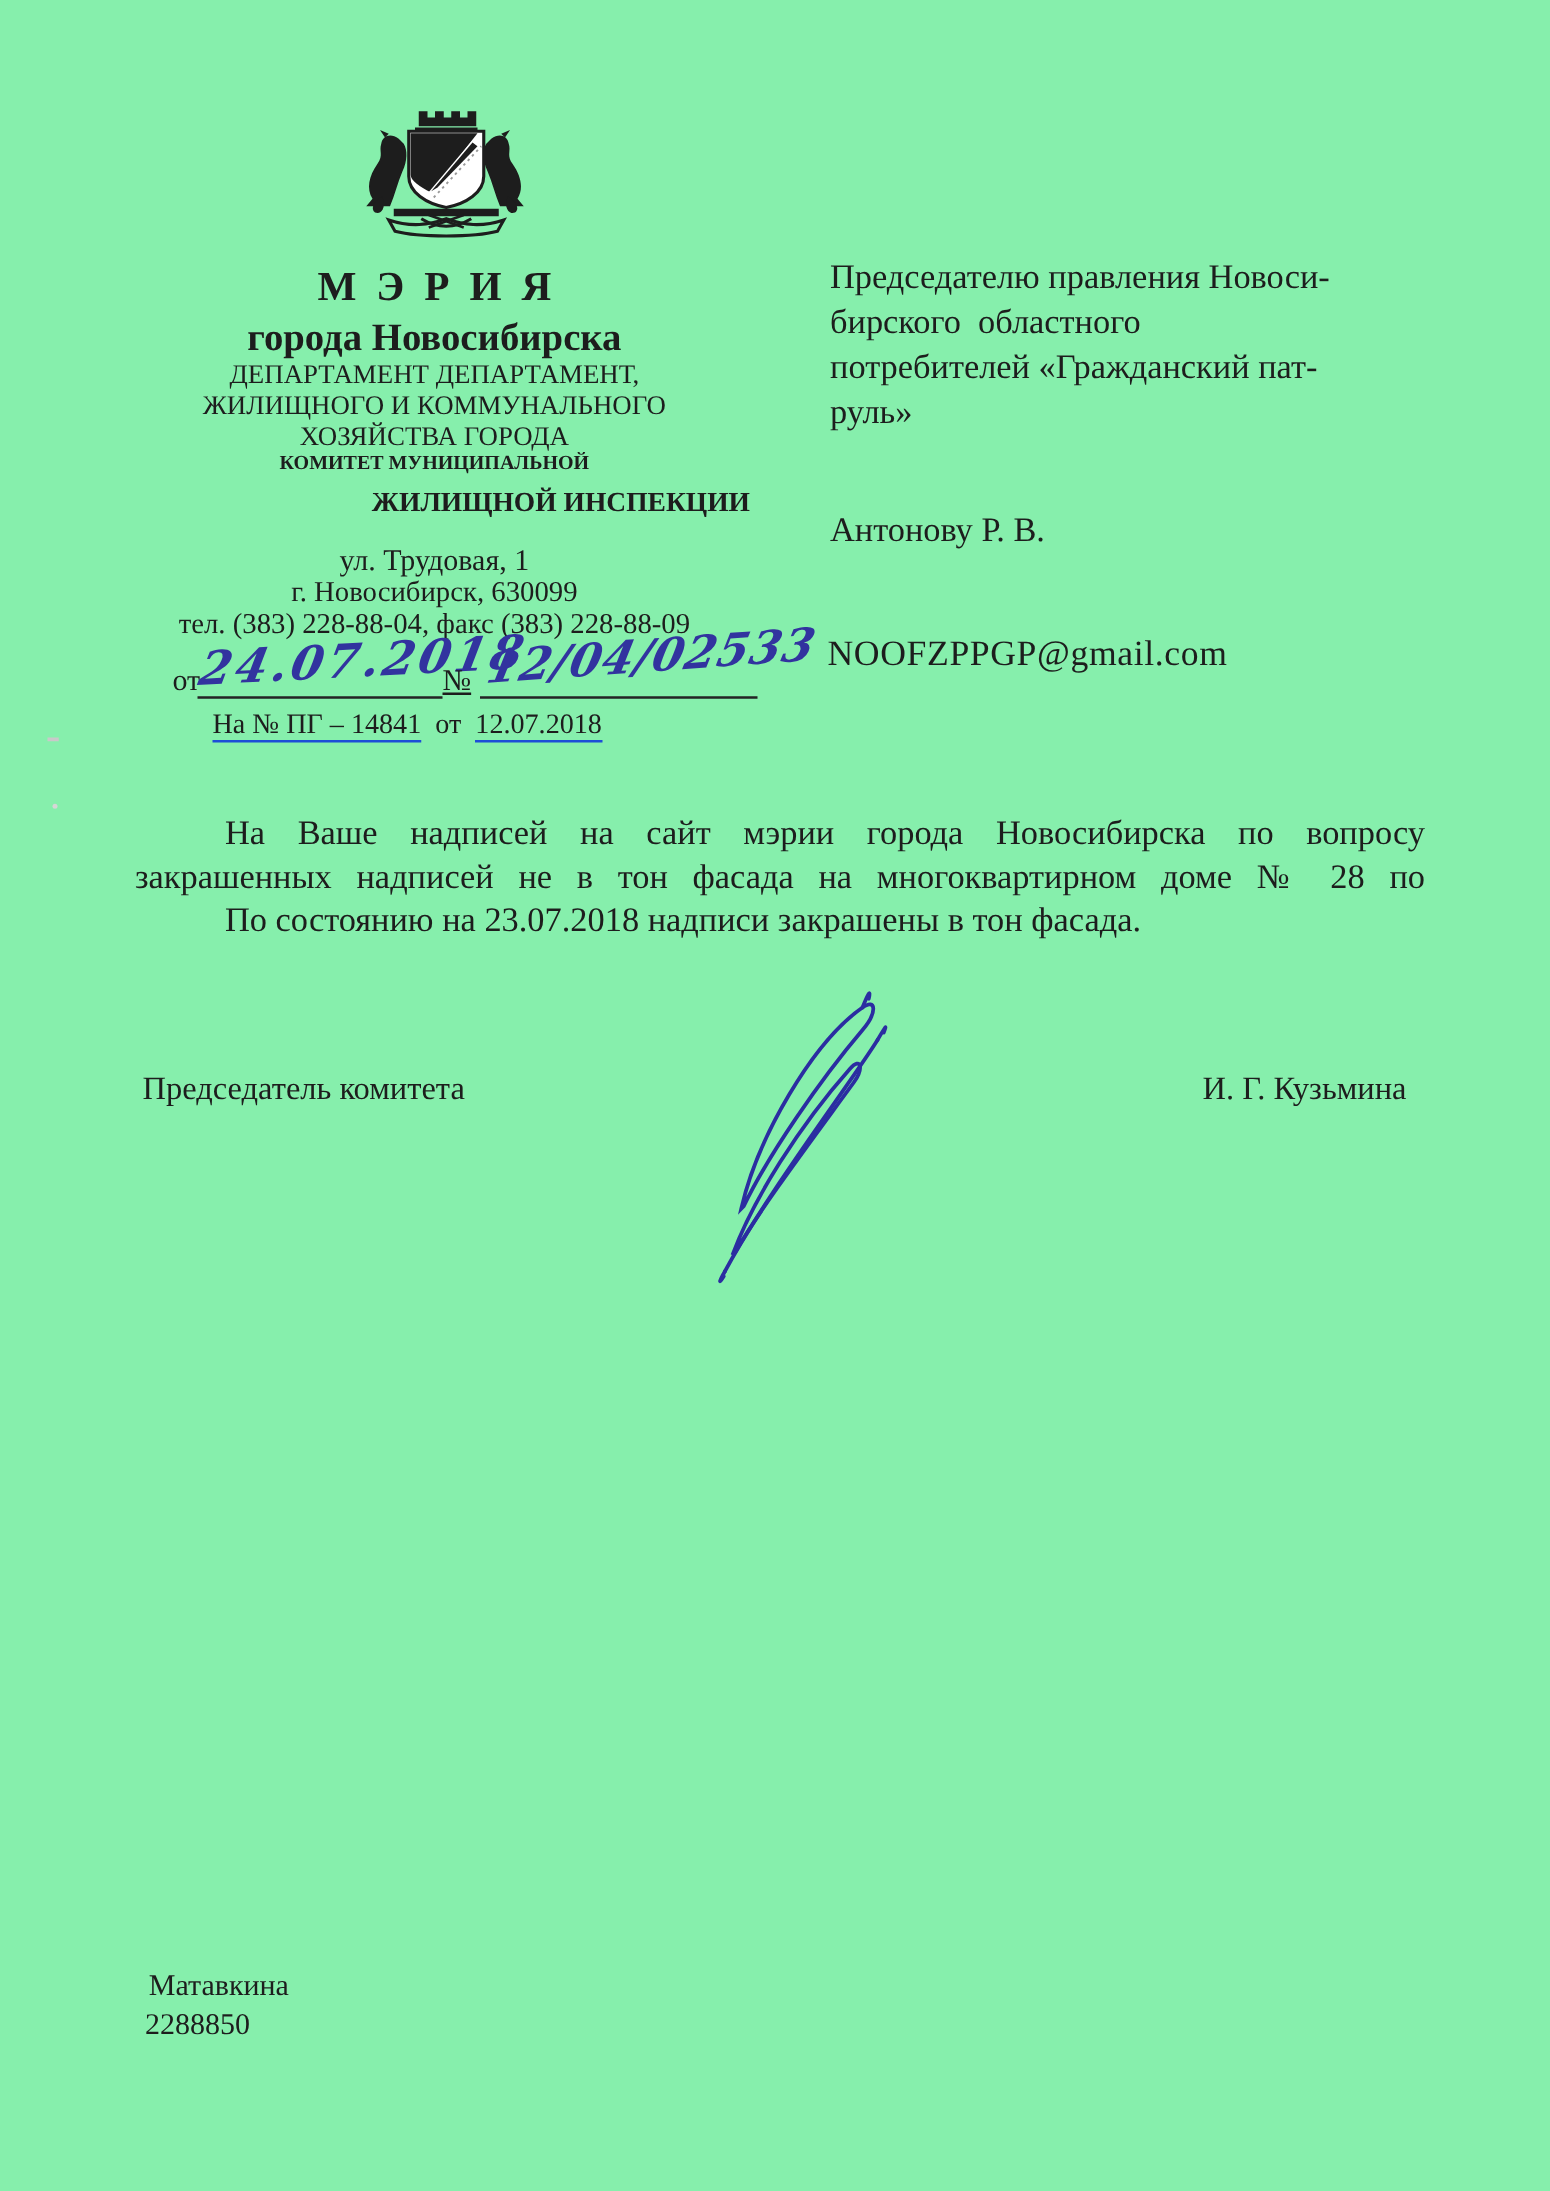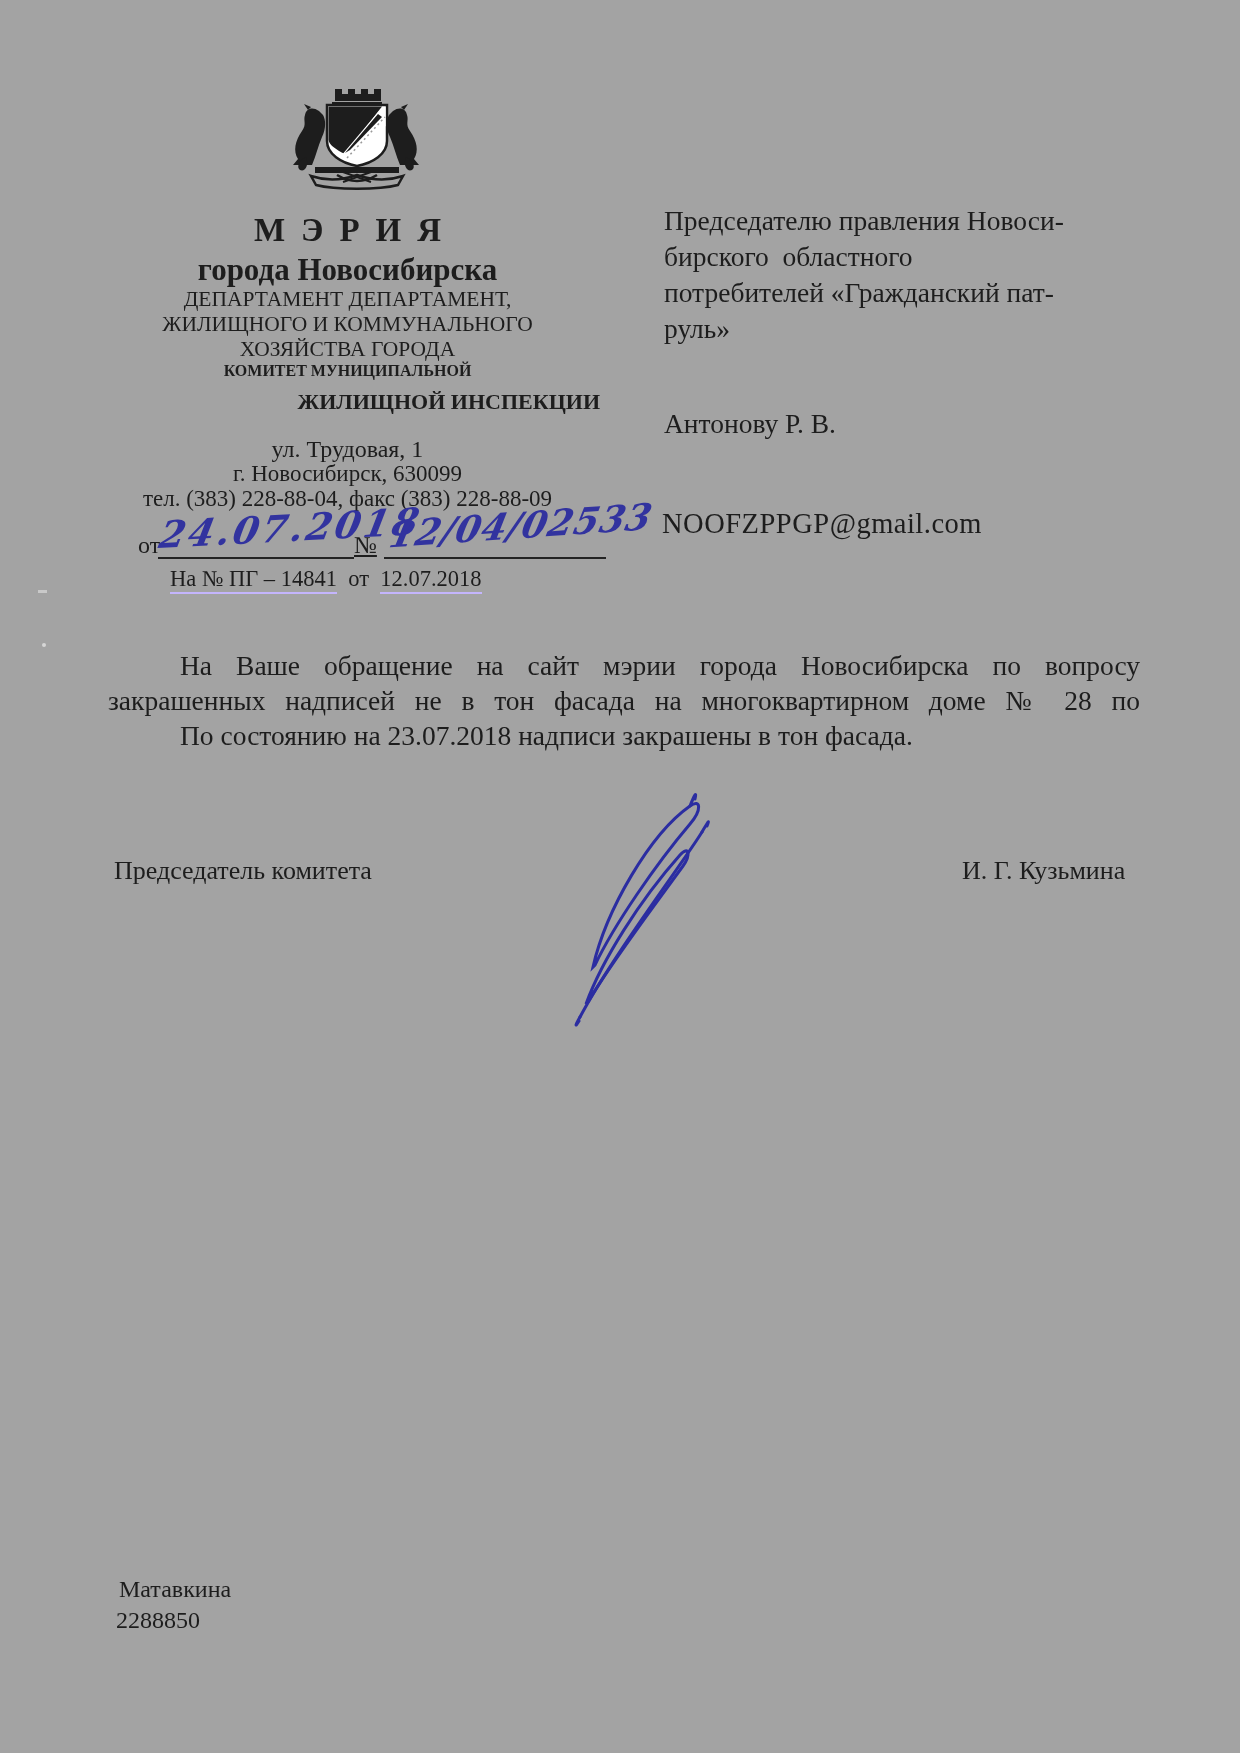--- a/index.html
+++ b/index.html
@@ -2,21 +2,21 @@
 <html><head>
 <meta charset="utf-8">
 <style>
   * { margin: 0; padding: 0; box-sizing: border-box; }
   html, body { background: #777; }
   .page {
     position: relative;
     width: 1240px;
     height: 1753px;
     margin: 0 auto;
-    background: #a3a3a3;
+    background: #86efac;
     font-family: "Liberation Serif", "DejaVu Serif", serif;
     color: #1d1d1d;
     overflow: hidden;
   }
 
   
   .lh-col { position: absolute; left: 95px; top: 0; width: 505px; text-align: center; }
   .org1 { position: absolute; top: 212px; width: 100%; font-size: 33px; font-weight: bold; letter-spacing: 16px; padding-left: 16px; }
   .org2 { position: absolute; top: 252px; width: 100%; font-size: 31px; font-weight: bold; }
   .dept1 { position: absolute; top: 287px; width: 100%; font-size: 21.5px; }
@@ -38,21 +38,21 @@
     color: #32339f;
     white-space: nowrap;
   }
   .hw-date { position: absolute; left: 22px; top: -14px; font-size: 37px; letter-spacing: 3px; transform: rotate(-3deg) skewX(-14deg); }
   .hw-num  { position: absolute; left: 252px; top: -16px; font-size: 36px; letter-spacing: 1px; transform: rotate(-4deg) skewX(-16deg); }
   .uline { position: absolute; height: 2px; background: #232323; }
   .ul-date { left: 20px; top: 37px; width: 196px; }
   .ul-num  { left: 246px; top: 37px; width: 222px; }
 
   .ref-line { position: absolute; left: 170px; top: 566px; font-size: 22.5px; white-space: pre; }
-  .ref-line .u { border-bottom: 2px solid #c4b5fd; padding-bottom: 1px; }
+  .ref-line .u { border-bottom: 2px solid #1d4ed8; padding-bottom: 1px; }
 
   
   .recipient { position: absolute; left: 664px; top: 203px; width: 500px; font-size: 27.5px; line-height: 36px; }
   .recipient div { white-space: pre; }
   .addressee-name { position: absolute; left: 664px; top: 408px; font-size: 27.5px; }
   .email { position: absolute; left: 662px; top: 508px; font-size: 28.5px; letter-spacing: 0.5px; }
 
   
   .body-block { position: absolute; left: 108px; top: 648px; width: 1032px; font-size: 27.5px; line-height: 35px; }
   .jl { text-align: justify; text-align-last: justify; }
@@ -136,21 +136,21 @@
   <div class="recipient">
     <div>Председателю правления Новоси-</div>
     <div>бирского  областного</div>
     <div>потребителей «Гражданский пат-</div>
     <div>руль»</div>
   </div>
   <div class="addressee-name">Антонову Р. В.</div>
   <div class="email">NOOFZPPGP@gmail.com</div>
 
   <div class="body-block">
-    <div class="jl indent">На Ваше обращение на сайт мэрии города Новосибирска по вопросу</div>
+    <div class="jl indent">На Ваше надписей на сайт мэрии города Новосибирска по вопросу</div>
     <div class="jl">закрашенных надписей не в тон фасада на многоквартирном доме № 28  по</div>
     <div class="indent">По состоянию на 23.07.2018 надписи закрашены в тон фасада.</div>
   </div>
 
   <div class="sig-title">Председатель комитета</div>
   <svg class="sig-svg" width="200" height="245" viewBox="0 0 200 245">
     <g fill="none" stroke="#2b2da1" stroke-width="3" stroke-linecap="round">
       <path d="M55 185 C 68 128 112 52 152 24 C 163 16 164 28 152 42 C 118 82 76 143 57 183 Z"></path>
       <path d="M48 222 C 64 178 102 118 142 73 C 151 63 153 73 145 84 C 113 128 70 185 50 220 Z"></path>
       <path d="M42 235 C 75 173 147 78 164 50"></path>

